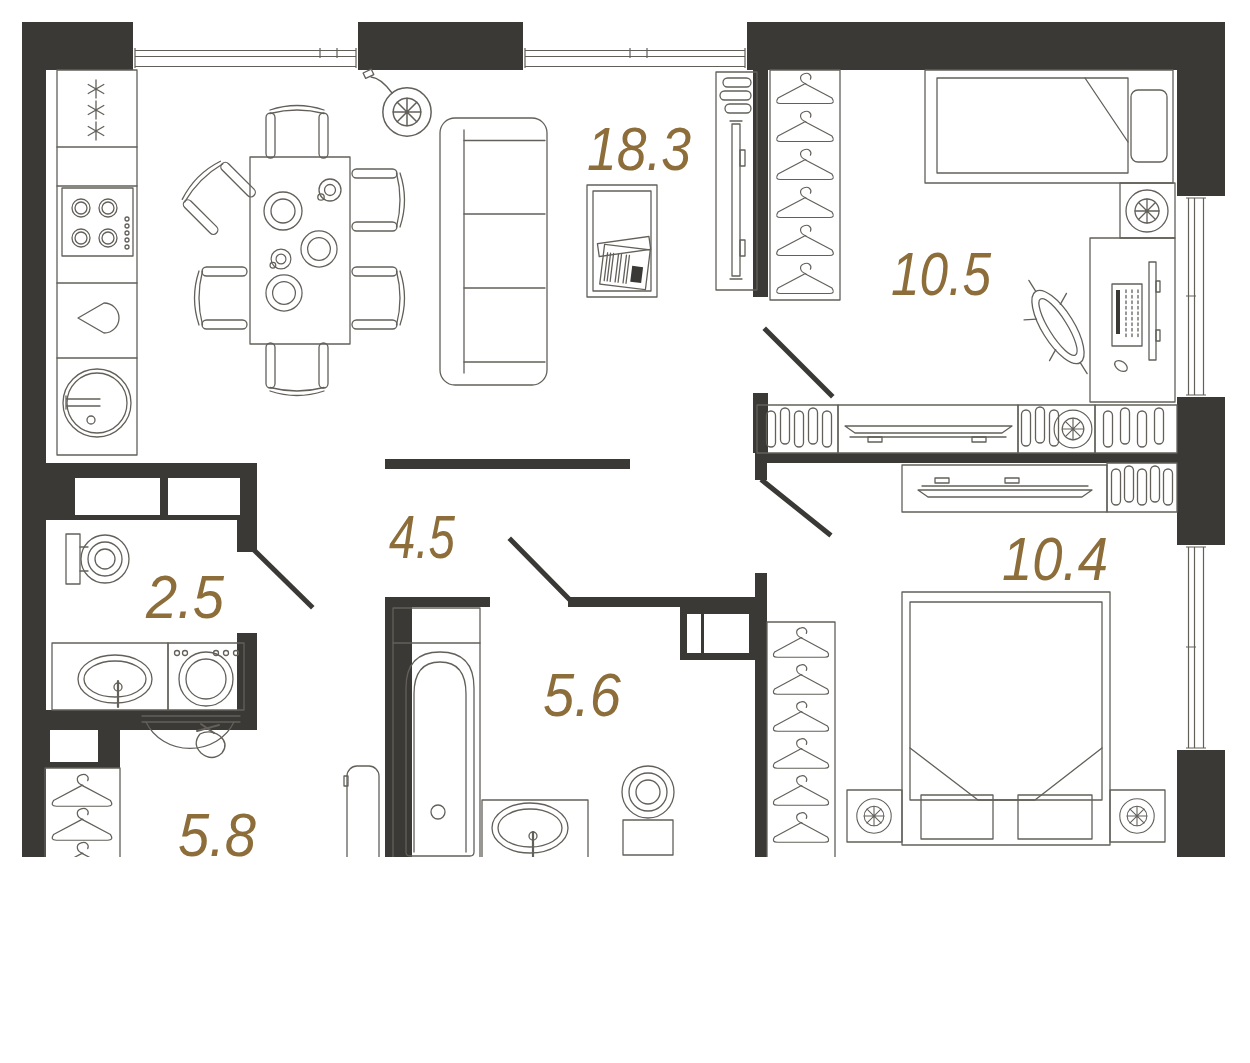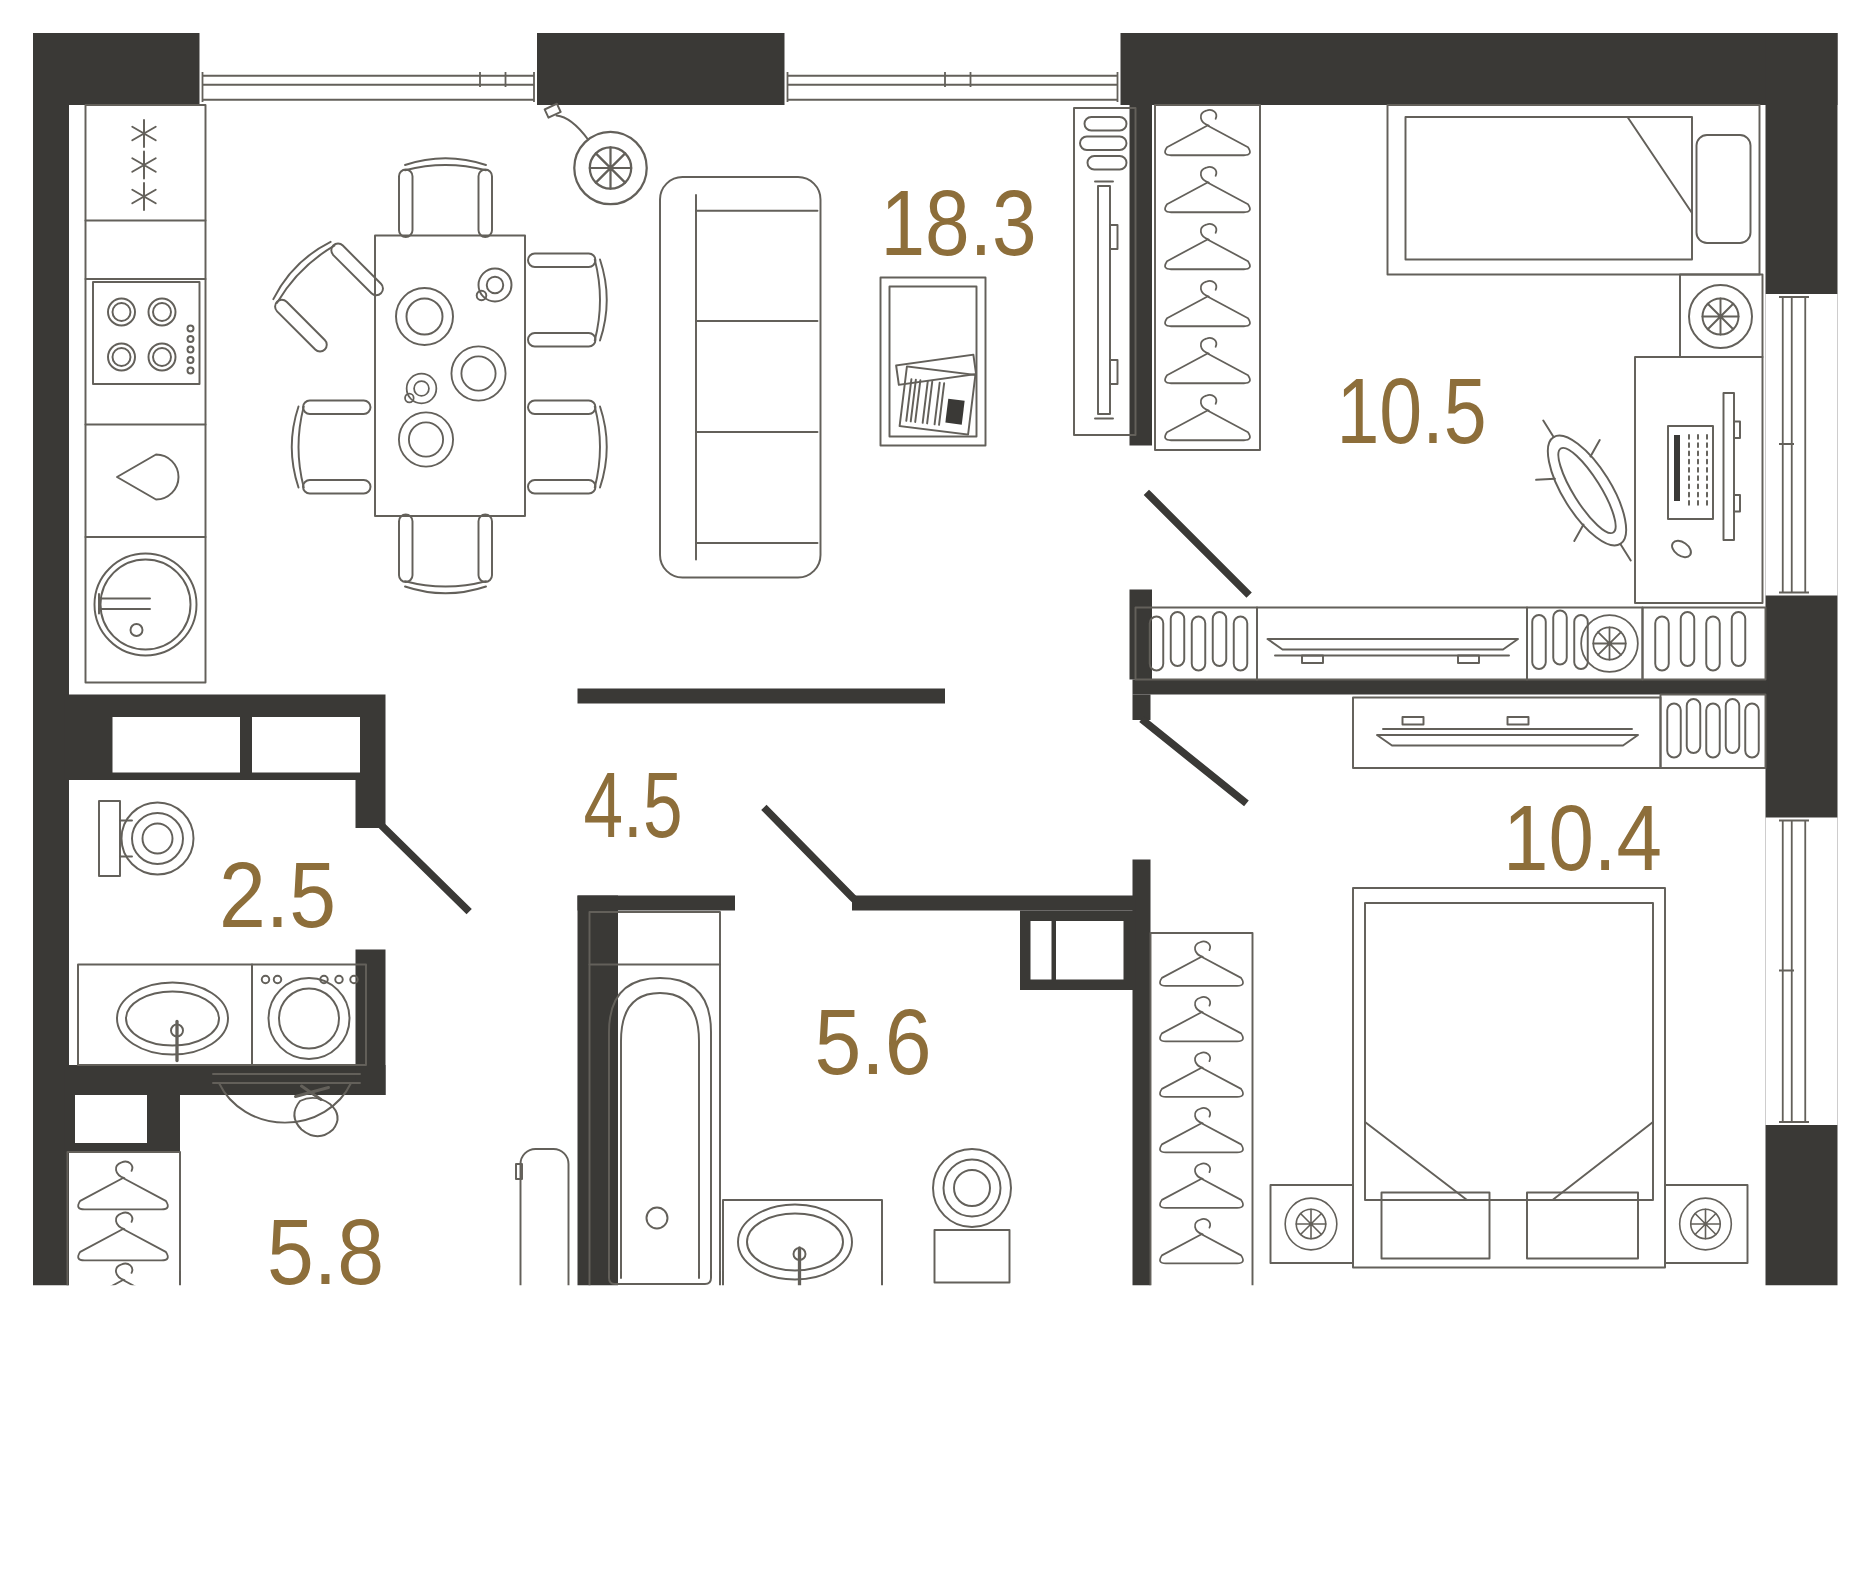--- a/index.html
+++ b/index.html
@@ -1,17 +1,17 @@
 <!DOCTYPE html>
 <html><head>
 <meta charset="utf-8">
 <style>
   html,body{margin:0;padding:0;background:#ffffff;}
   .stage{position:relative;width:1250px;height:857px;background:#ffffff;overflow:hidden;
-         font-family:"Liberation Sans",sans-serif;}
+         font-family:"Liberation Sans",sans-serif;font-style:italic;}
   svg{position:absolute;left:0;top:0;}
   .furn{stroke:#63605a;fill:none;stroke-width:1.3;stroke-linecap:round;stroke-linejoin:round;}
   .wall{fill:#3a3936;stroke:none;}
   .win{fill:#ffffff;stroke:none;}
   .winline{stroke:#63605a;stroke-width:1.2;fill:none;}
   .door{stroke:#3a3936;stroke-width:5;fill:none;stroke-linecap:square;}
   .label{font-family:"Liberation Sans",sans-serif;font-size:62px;font-weight:400;
          text-anchor:middle;}
   .darkfill{fill:#3a3936;stroke:none;}
 </style>

